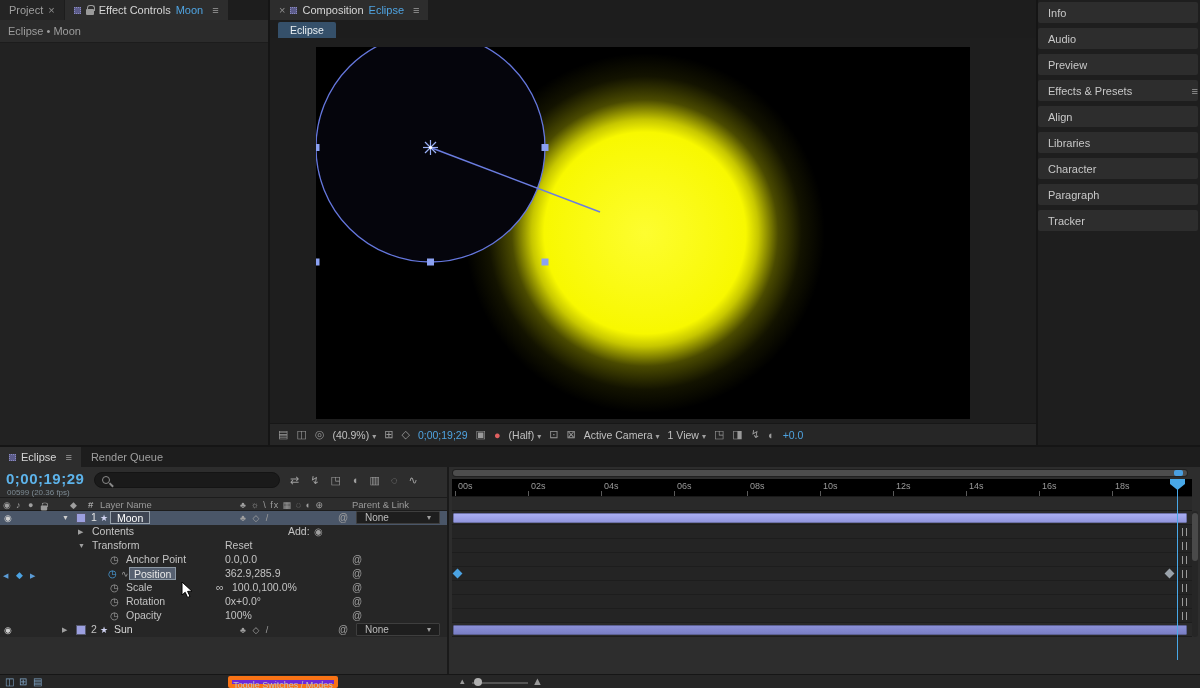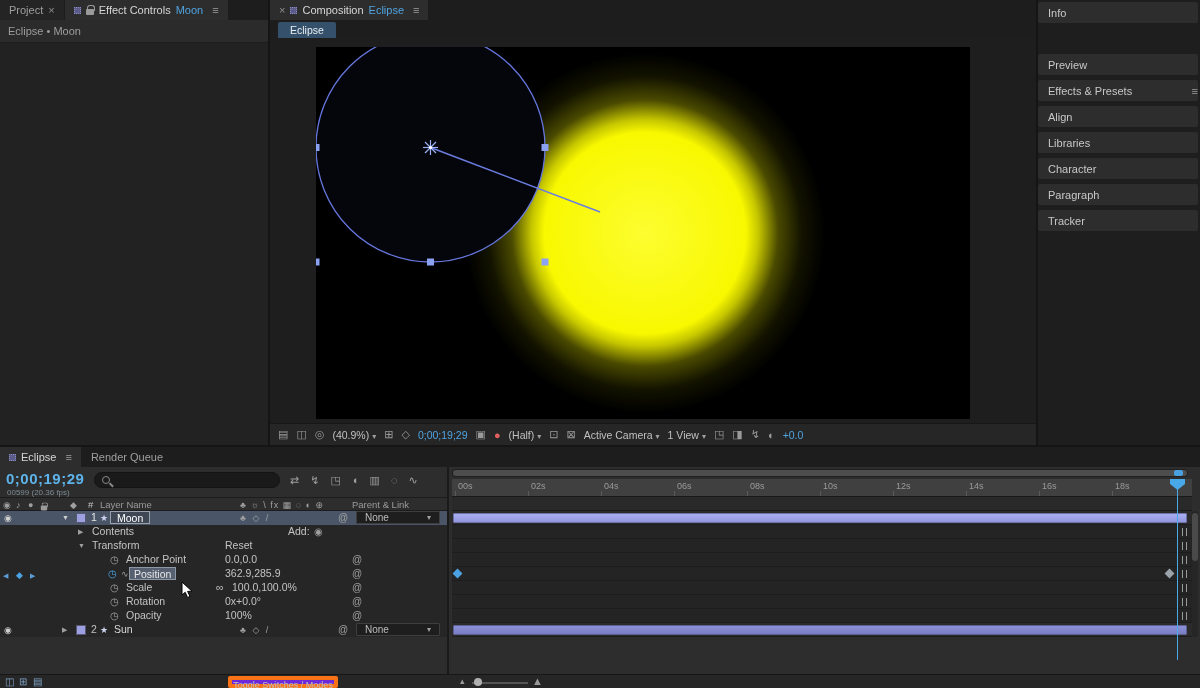--- a/index.html
+++ b/index.html
@@ -73,21 +73,21 @@
   .namebox { position:absolute; left:110px; top:0; height:13px; padding:0 6px; border:1px solid #98a2ac;
     background:#3f4654; color:#ffffff; line-height:12px; }
   .posbox { position:absolute; left:129px; top:0; height:13px; padding:0 4px; border:1px solid #8c98a4;
     background:#566070; color:#e8e8e8; line-height:12px; }
 
   
   .time-area { position:absolute; left:452px; top:22px; width:740px; height:191px; }
   .navtrack { position:absolute; left:0; top:0; width:736px; height:8px; background:#202020; border-radius:4px; }
   .navthumb { position:absolute; left:1px; top:1px; width:734px; height:6px; background:#4d4d4d; border-radius:3px; }
   .navcti { position:absolute; left:722px; top:1px; width:9px; height:6px; background:#4a9fe0; border-radius:2px; }
-  .ruler { position:absolute; left:0; top:10px; width:740px; height:18px; background:#404040; border-bottom:1px solid #191919; }
+  .ruler { position:absolute; left:0; top:10px; width:740px; height:18px; background:#000000; border-bottom:1px solid #191919; }
   .tick { position:absolute; bottom:0; width:1px; height:5px; background:#5a5a5a; }
   .ticklab { position:absolute; top:2px; font-size:9px; color:#9a9a9a; }
   .hdr-spacer { position:absolute; left:0; top:28px; width:740px; height:14px; background:#292929; border-bottom:1px solid #1a1a1a; }
   .ta-rows { position:absolute; left:0; top:42px; width:740px; }
   .ta-row { position:relative; width:740px; height:14px; background:#242424; border-bottom:1px solid #1d1d1d; }
   .ta-row.layerrow { background:#2a2a2a; }
   .bar { position:absolute; left:1px; top:2px; width:734px; height:10px; border-radius:1px; }
   .bar.moon { background:linear-gradient(#a9aef2,#9296dd); border:1px solid #6e72a8; }
   .bar.sun { background:linear-gradient(#8b90d8,#797ec4); border:1px solid #5d6194; }
   .bracket { position:absolute; left:730px; top:3px; width:5px; height:8px; border-left:1px solid #9a9a9a; border-right:1px solid #9a9a9a; }
@@ -203,20 +203,23 @@
       <span class="ic">↯</span>
       <span class="ic">◐</span>
       <span class="blue">+0.0</span>
     </div>
   </section>
 
   <section class="abs" id="sidebar">
     <div class="side-panel" style="top:2px">
         <span>Info</span>
       </div>
+    <div class="side-panel" style="top:28px">
+        <span>Audio</span>
+      </div>
     <div class="side-panel" style="top:54px">
         <span>Preview</span>
       </div>
     <div class="side-panel" style="top:80px">
       <span>Effects &amp; Presets</span>
       <span class="menu-ic">≡</span>
     </div>
     <div class="side-panel" style="top:106px">
         <span>Align</span>
       </div>

